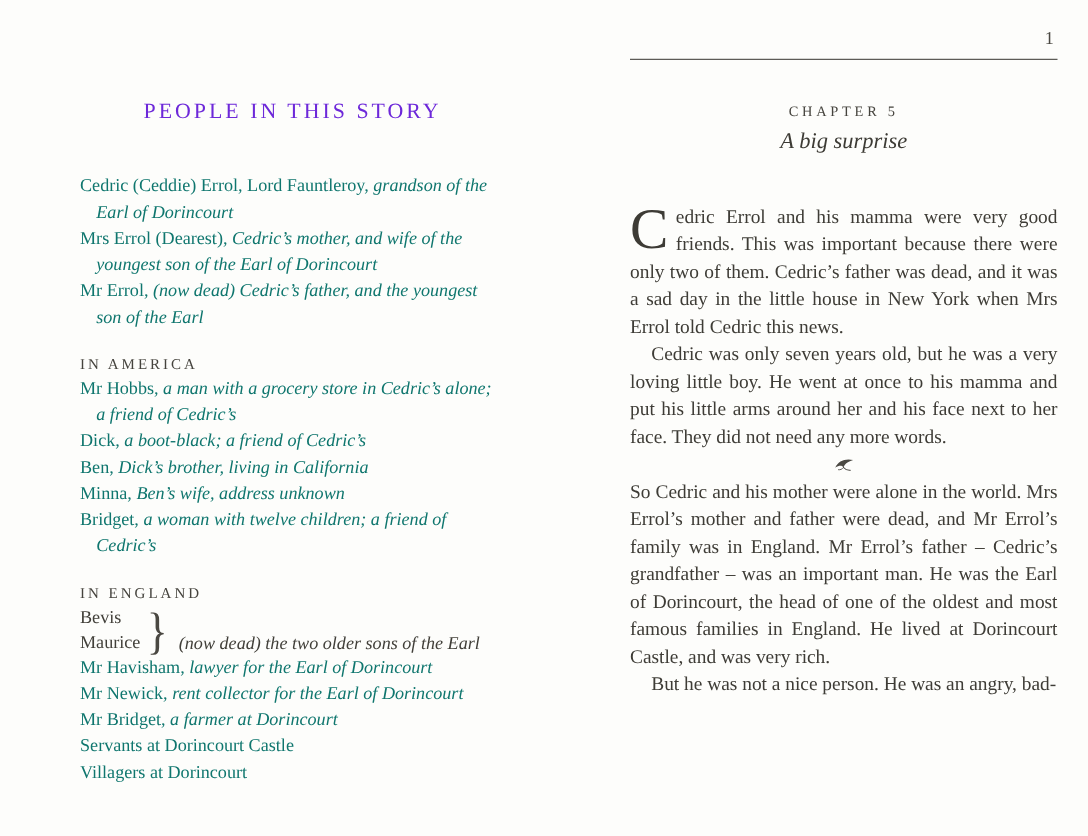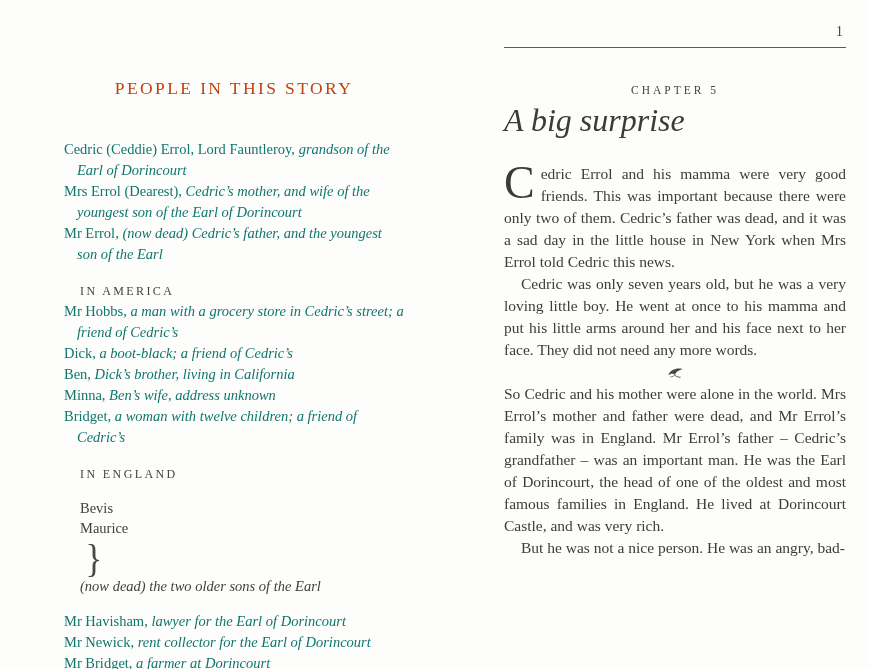--- a/index.html
+++ b/index.html
@@ -12,50 +12,50 @@
   }
   .spread{position:relative;width:870px;height:669px;background:#fdfdfb;}
   .page{position:absolute;top:0;height:669px;width:435px;}
   .page.left{left:0;}
   .page.right{left:435px;}
 
   
   .lp-content{position:absolute;left:64px;top:78px;width:340px;}
   .cast-title{
     font-size:17.5px;font-weight:normal;letter-spacing:2.4px;
-    text-align:center;margin:0 0 40px 0;color:#c2410c;
+    text-align:center;margin:0 0 40px 0;color:#6d28d9;
   }
   .entry{
     font-size:14.5px;line-height:21px;margin:0;
     padding-left:13px;text-indent:-13px;color:#0f766e;
   }
   .i{font-style:italic;}
   .sec-heading{
     font-size:12px;font-weight:normal;letter-spacing:2.4px;
-    margin:19px 0 2px 16px;color:#45433d;
+    margin:19px 0 2px 0;color:#45433d;
   }
-  .brace-row{display:flex;align-items:flex-start;margin:16px;flex-direction:column;}
+  .brace-row{display:flex;align-items:flex-end;margin:0;}
   .brace-names{display:flex;flex-direction:column;}
   .brace-names span{font-size:14.5px;line-height:20px;}
   .brace-glyph{
     font-size:41px;line-height:40px;font-weight:300;
     margin:0 7px 0 4px;color:#4a4842;transform:scaleX(.85);
   }
   .brace-role{font-size:14.5px;font-style:italic;}
 
   
   .pagenum{position:absolute;top:23px;right:27px;font-size:14.5px;color:#4a4842;}
   .headrule{position:absolute;top:47px;left:69px;width:342px;height:1.3px;background:#5d5b56;}
   .chapter-label{
     position:absolute;top:84px;left:69px;width:342px;text-align:center;
     font-size:11.5px;letter-spacing:3px;color:#45433d;
   }
   .chapter-title{
-    position:absolute;top:102px;left:69px;width:342px;
-    font-size:32px;font-style:italic;font-weight:normal;margin:0;color:#3d3b35;
+    position:absolute;top:102px;left:69px;width:342px;text-align:center;
+    font-size:18px;font-style:italic;font-weight:normal;margin:0;color:#3d3b35;
   }
   .body-text{
     position:absolute;top:163px;left:69px;width:342px;
     font-size:15.5px;line-height:22px;text-align:justify;color:#3e3c36;
   }
   .body-text p{margin:0;}
   .body-text p.indent{text-indent:17px;}
   .dropcap{
     float:left;font-size:46px;line-height:35px;
     padding:2px 6px 0 0;color:#3d3b35;
@@ -70,40 +70,41 @@
 
   <section class="page left">
     <div class="lp-content">
       <h1 class="cast-title">PEOPLE IN THIS STORY</h1>
 
       <p class="entry"><span>Cedric (Ceddie) Errol, Lord Fauntleroy,</span> <span class="i">grandson of the Earl of Dorincourt</span></p>
       <p class="entry"><span>Mrs Errol (Dearest),</span> <span class="i">Cedric’s mother, and wife of the youngest son of the Earl of Dorincourt</span></p>
       <p class="entry"><span>Mr Errol,</span> <span class="i">(now dead) Cedric’s father, and the youngest son of the Earl</span></p>
 
       <h2 class="sec-heading">IN AMERICA</h2>
-      <p class="entry"><span>Mr Hobbs,</span> <span class="i">a man with a grocery store in Cedric’s street; a friend of Cedric’s</span></p>
+      <p class="entry"><span>Mr Hobbs,</span> <span class="i">a man with a grocery store in Cedric’s alone; a friend of Cedric’s</span></p>
       <p class="entry"><span>Dick,</span> <span class="i">a boot-black; a friend of Cedric’s</span></p>
       <p class="entry"><span>Ben,</span> <span class="i">Dick’s brother, living in California</span></p>
       <p class="entry"><span>Minna,</span> <span class="i">Ben’s wife, address unknown</span></p>
       <p class="entry"><span>Bridget,</span> <span class="i">a woman with twelve children; a friend of Cedric’s</span></p>
 
       <h2 class="sec-heading">IN ENGLAND</h2>
 
       <div class="brace-row">
         <span class="brace-names">
           <span>Bevis</span>
           <span>Maurice</span>
         </span>
         <span class="brace-glyph">}</span>
         <span class="brace-role">(now dead) the two older sons of the Earl</span>
       </div>
 
       <p class="entry"><span>Mr Havisham,</span> <span class="i">lawyer for the Earl of Dorincourt</span></p>
       <p class="entry"><span>Mr Newick,</span> <span class="i">rent collector for the Earl of Dorincourt</span></p>
       <p class="entry"><span>Mr Bridget,</span> <span class="i">a farmer at Dorincourt</span></p>
+      <p class="entry"><span>Servants at Dorincourt Castle</span></p>
       <p class="entry"><span>Villagers at Dorincourt</span></p>
     </div>
   </section>
 
   <section class="page right">
     <div class="pagenum">1</div>
     <div class="headrule"></div>
     <div class="chapter-label">CHAPTER 5</div>
     <h1 class="chapter-title">A big surprise</h1>
 

